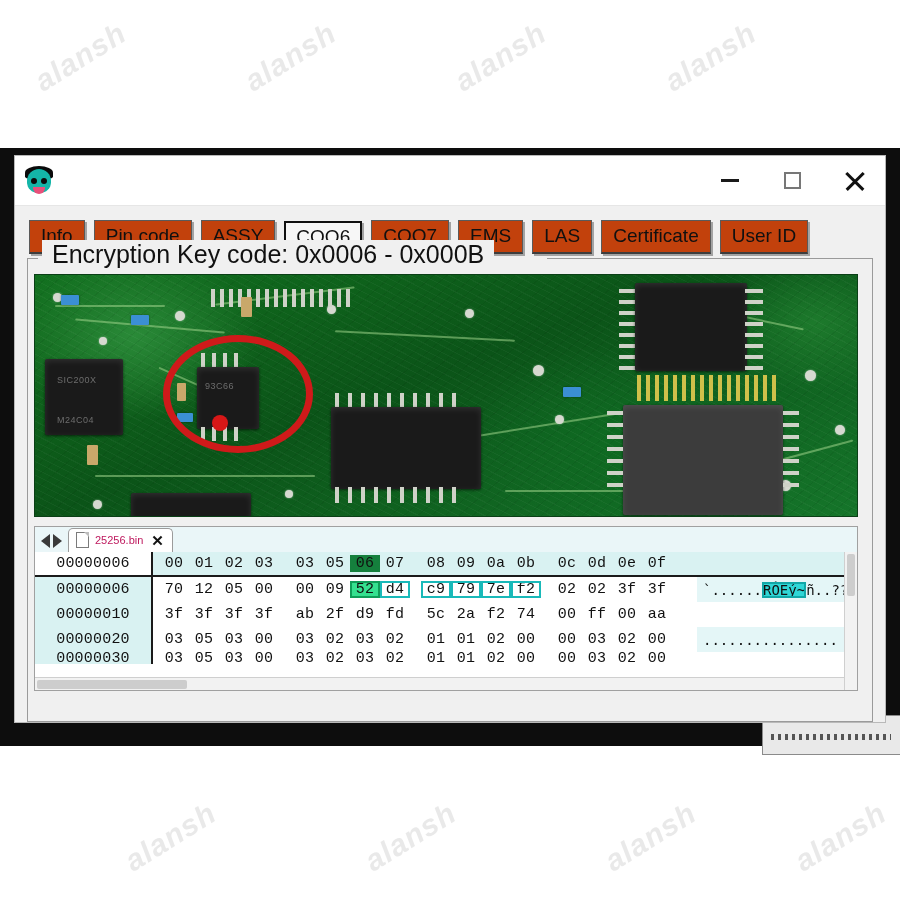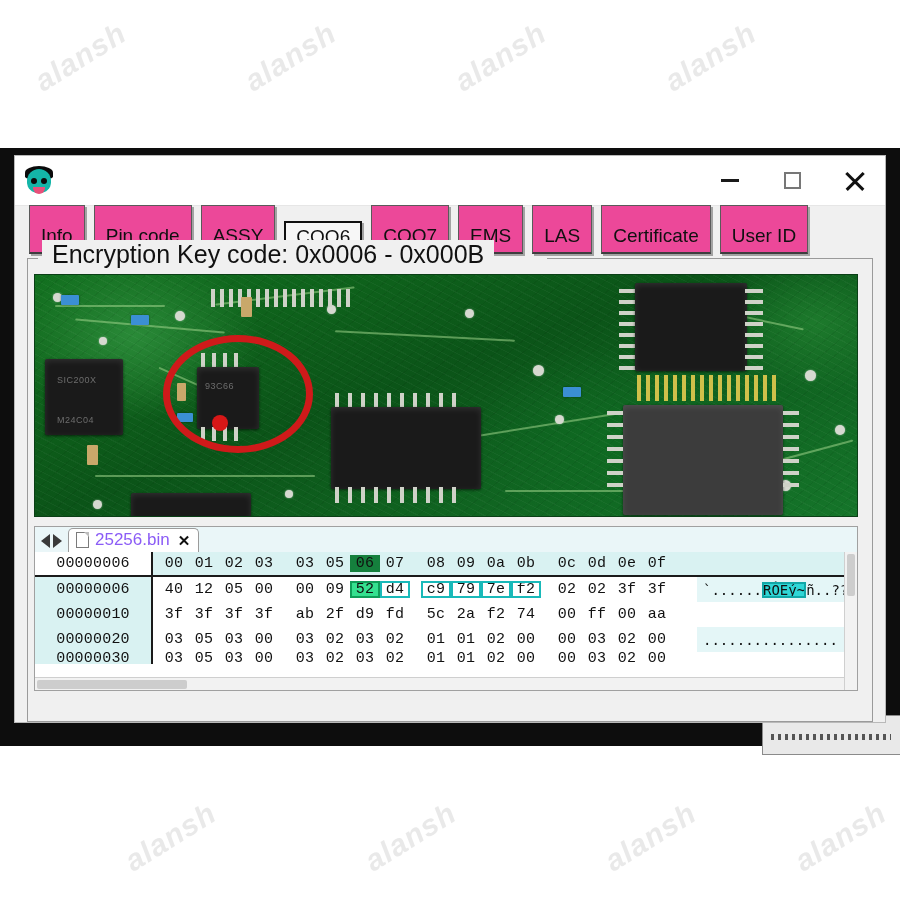--- a/index.html
+++ b/index.html
@@ -81,25 +81,25 @@
   }
   .win-btn .close-glyph::before { transform: rotate(45deg); }
   .win-btn .close-glyph::after  { transform: rotate(-45deg); }
 
   
   .tabstrip {
     display: flex; align-items: flex-end; gap: 9px;
     padding: 6px 10px 0 14px; height: 48px; background:#f0f0f0; flex: none;
   }
   .tab {
-    background: #ec4899;
+    background: #c2410c;
     border: 1px solid #5a5a5a;
     border-bottom: 2px solid #3d3d3d;
     box-shadow: 2px 2px 0 rgba(0,0,0,.32);
-    padding: 19px 11px 5px 11px;
+    padding: 4px 11px 5px 11px;
     font-size: 19px; color: #101010; white-space: nowrap;
     line-height: 1.15;
   }
   .tab.selected {
     border: 2px solid #111; background: #f7f7f7;
     padding: 3px 10px 4px 10px;
   }
 
   
   .groupbox {
@@ -205,21 +205,21 @@
     border-radius: 5px 5px 0 0; padding: 2px 8px 3px 7px; height: 24px;
   }
   .file-ico {
     width: 13px; height: 16px; background:#fff; border:1px solid #7b7b7b;
     position: relative; flex: none;
   }
   .file-ico::after {
     content:""; position:absolute; right:-1px; top:-1px;
     border-left:5px solid transparent; border-top:5px solid #bdbdbd;
   }
-  .file-name { font-size: 17px; color:#8b5cf6; font-family:"Liberation Sans", sans-serif; }
+  .file-name { font-size: 11px; color:#be185d; font-family:"Liberation Sans", sans-serif; }
   .tab-close {
     font-size: 15px; font-weight: bold; color:#111; line-height:1; margin-left:2px;
   }
 
   .hex-grid {
     flex: 1 1 auto; min-height: 0; overflow: hidden;
     font-family: "Liberation Mono", "DejaVu Sans Mono", monospace;
     font-size: 15px; color: #111; position: relative;
   }
   .hex-row { display: flex; align-items: center; height: 25px; white-space: nowrap; }
@@ -531,21 +531,21 @@
                   <div class="byte">0d</div>
                   <div class="byte">0e</div>
                   <div class="byte">0f</div>
                 </div>
               </div>
             </div>
             <div class="hex-row data">
               <div class="addr">00000006</div>
               <div class="bytes">
                 <div class="bgrp">
-                  <div class="byte">40</div>
+                  <div class="byte">70</div>
                   <div class="byte">12</div>
                   <div class="byte">05</div>
                   <div class="byte">00</div>
                 </div>
                 <div class="bgrp">
                   <div class="byte">00</div>
                   <div class="byte">09</div>
                   <div class="byte sel-green">52</div>
                   <div class="byte sel-box">d4</div>
                 </div>

